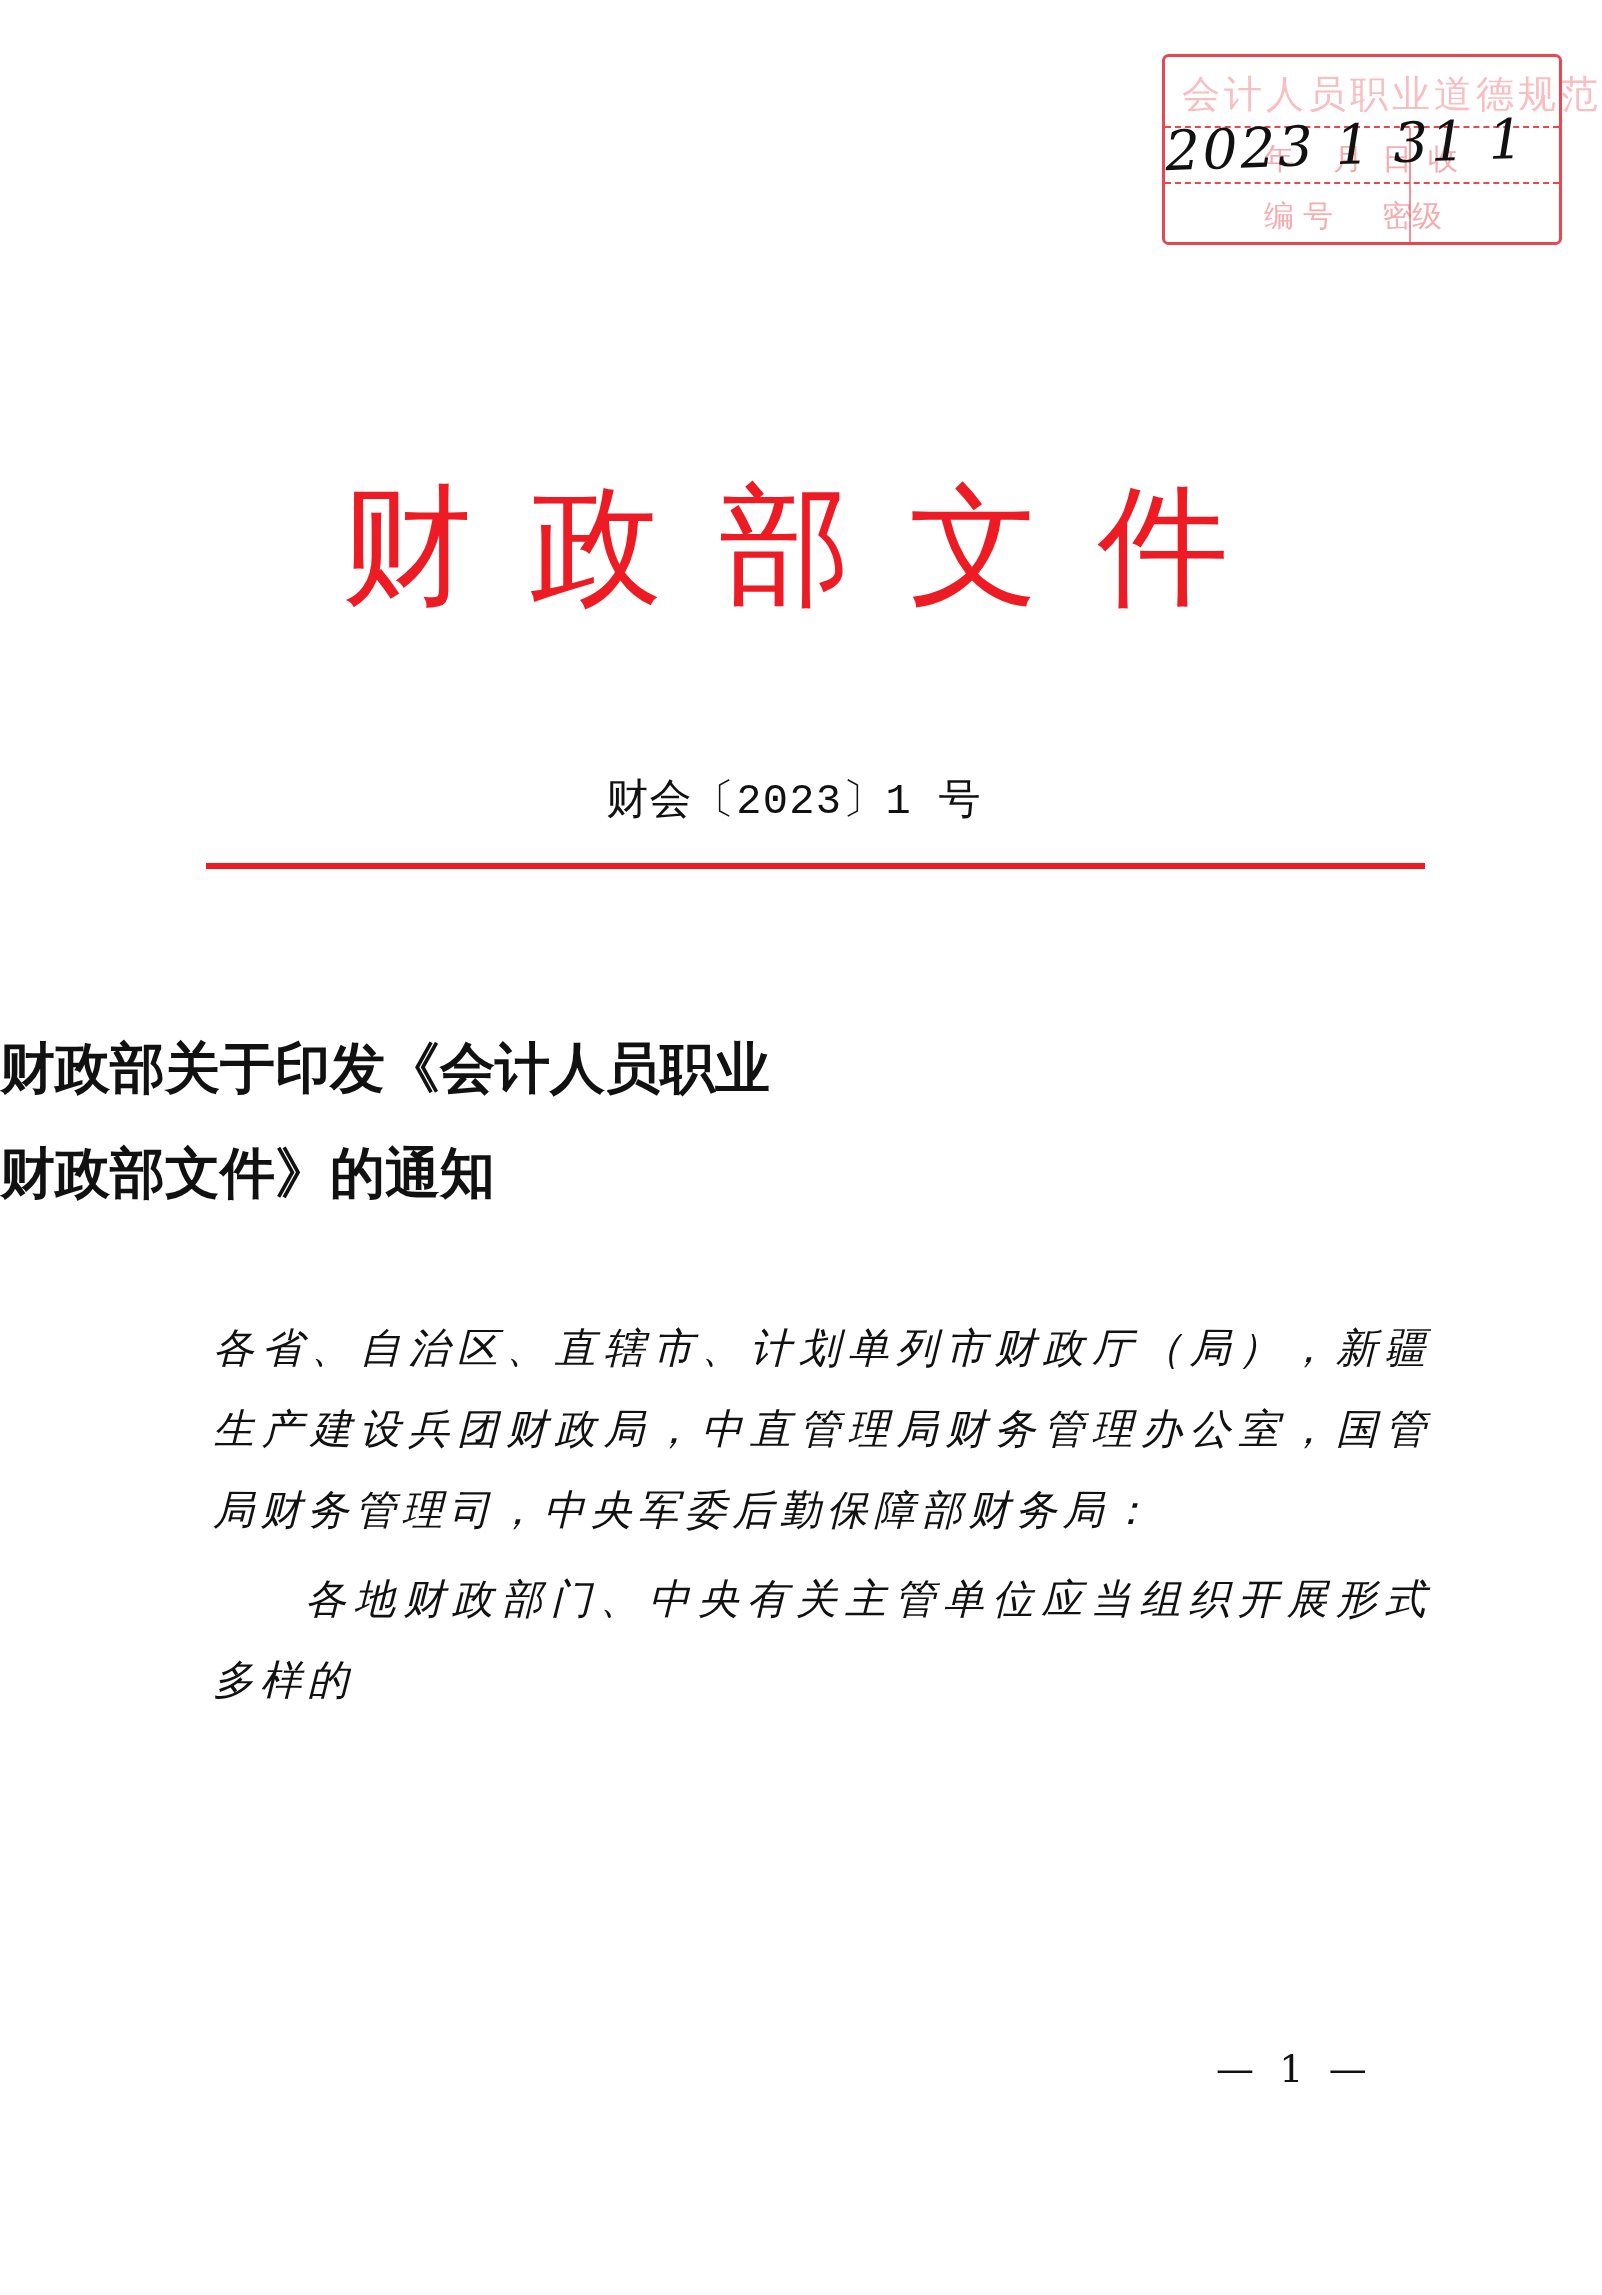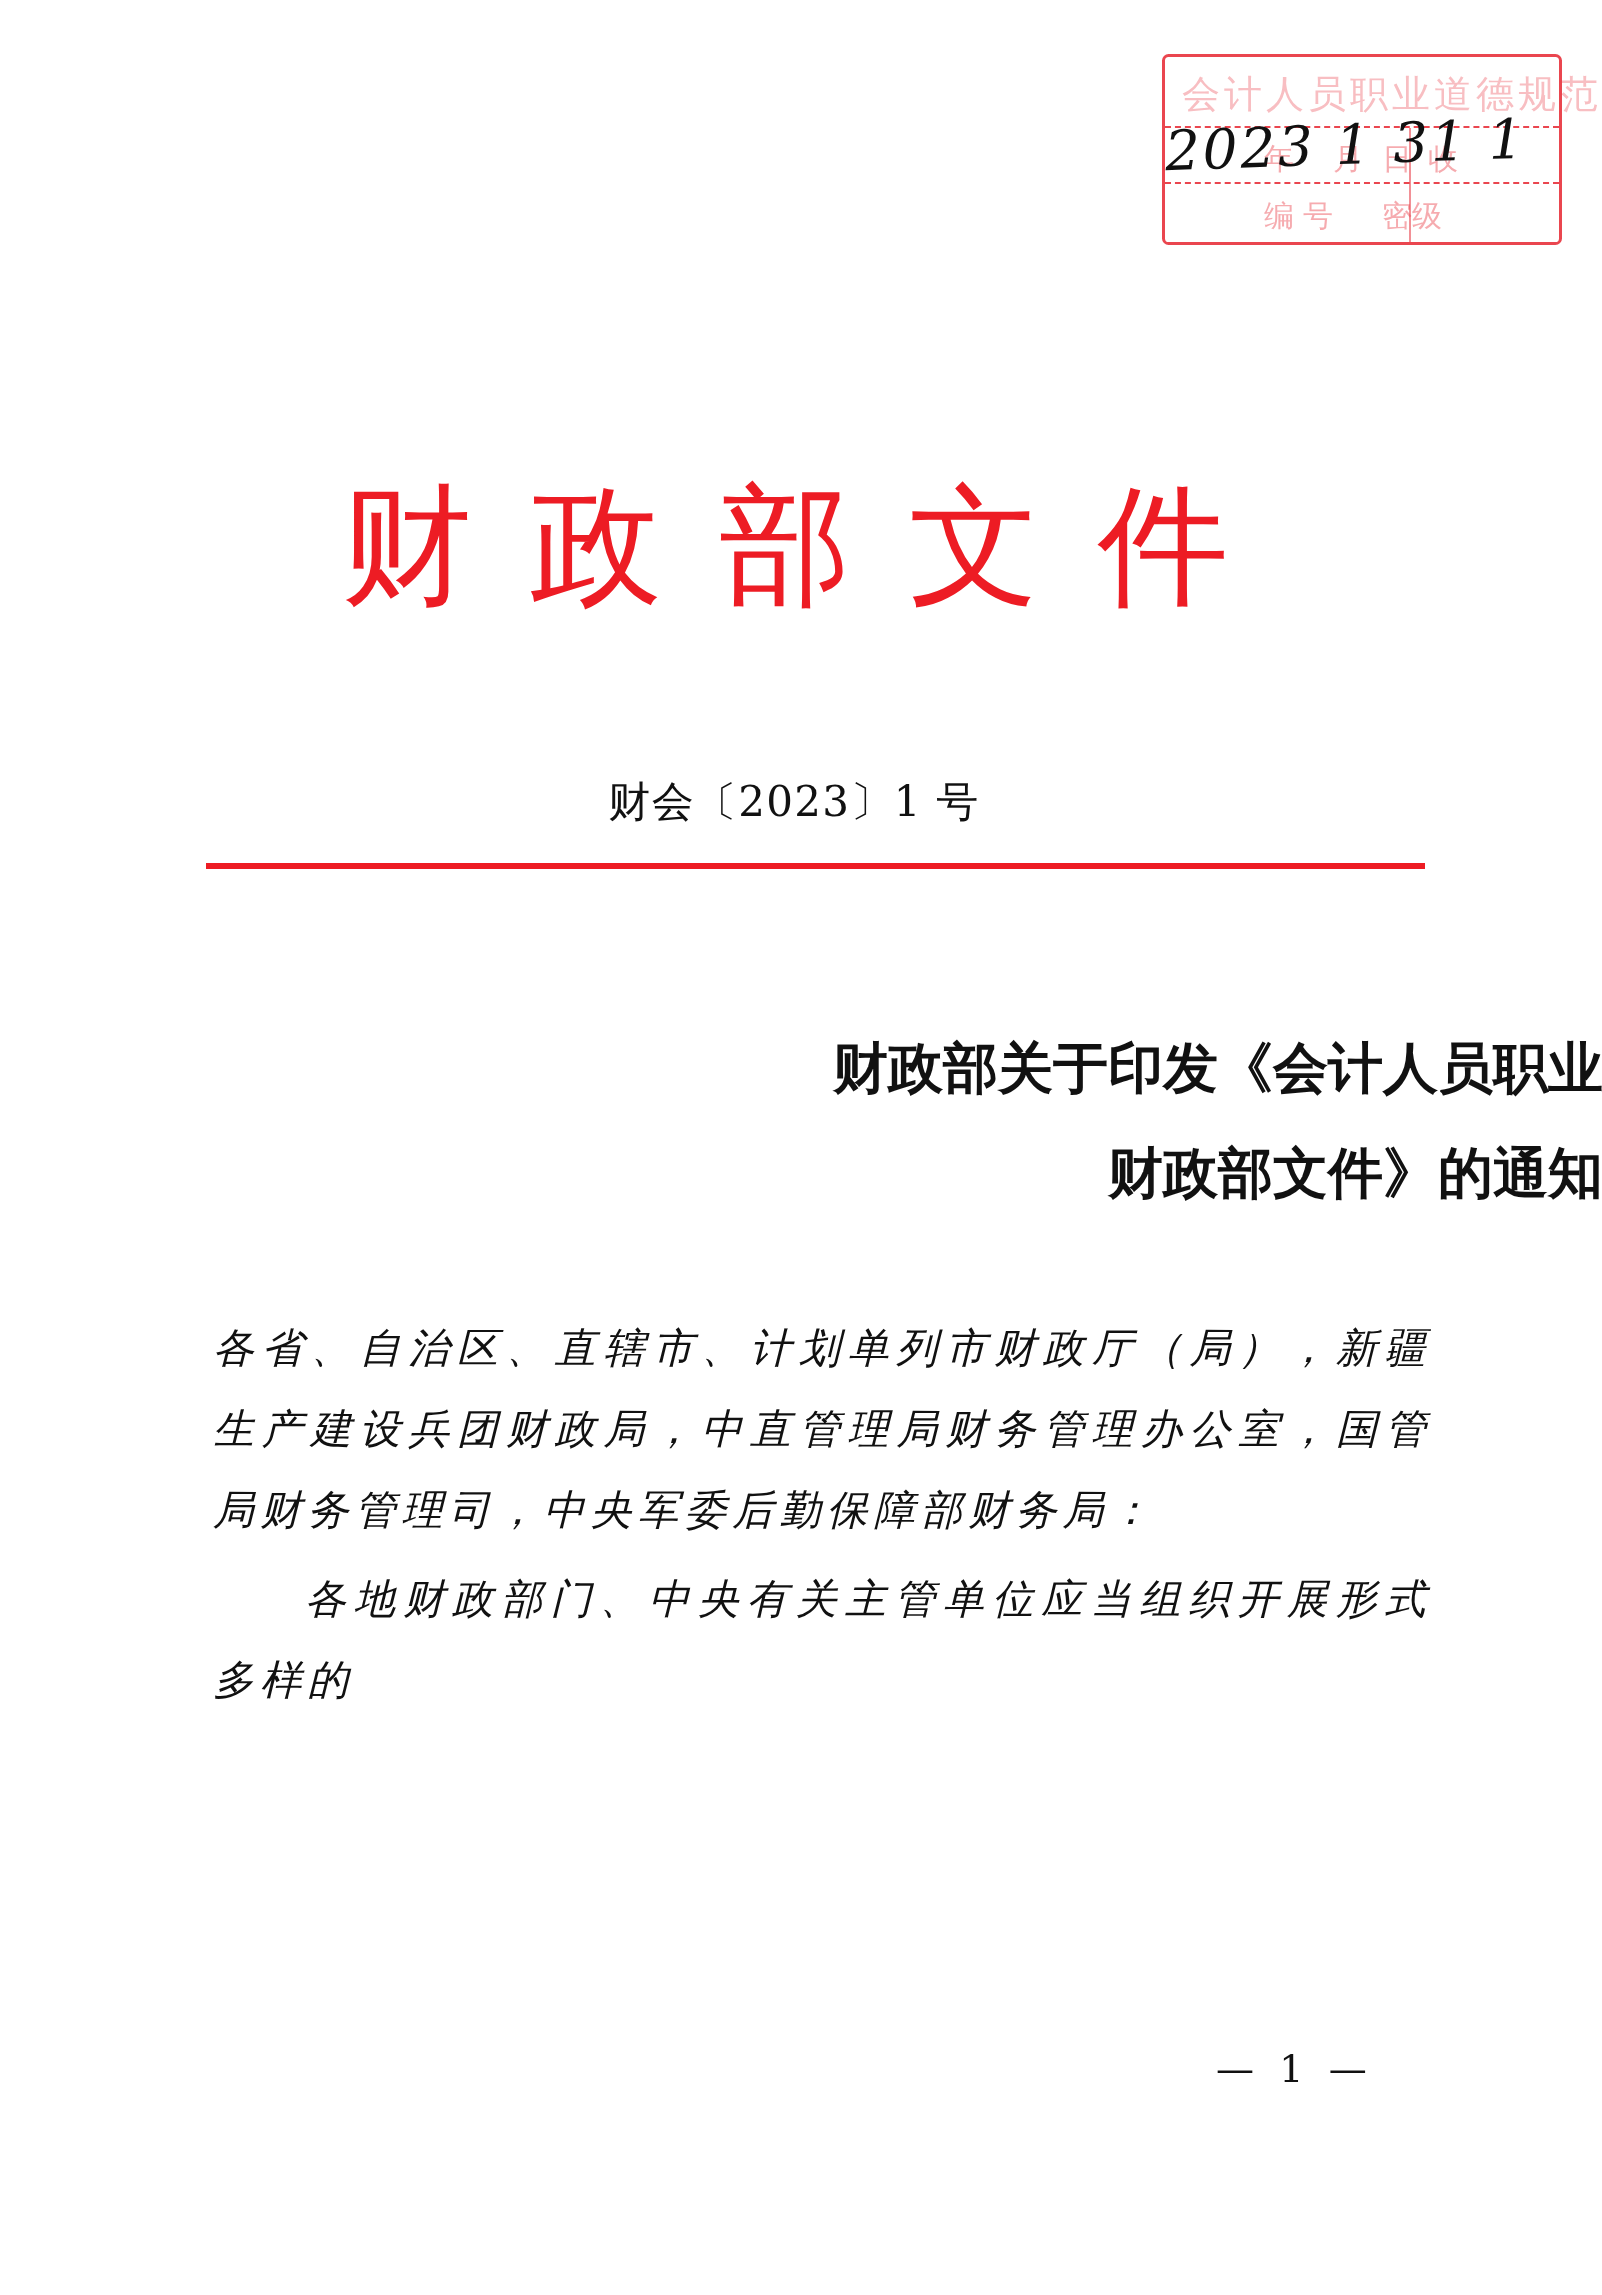--- a/index.html
+++ b/index.html
@@ -22,26 +22,26 @@
                  background: #e8323c; opacity: 0.6; }
   .handwriting { position: absolute; left: 1165px; top: 113px; font-size: 55px;
                  font-family: "DejaVu Serif", serif; font-style: italic; color: #111;
                  letter-spacing: 2.6px; white-space: nowrap; transform: rotate(-2deg); }
 
   .doc-header { position: absolute; left: 0; width: 1589px; top: 480px; text-align: center;
                 color: #ed1c24; font-size: 131px; font-weight: normal; letter-spacing: 58px;
                 font-family: "DejaVu Serif", "Liberation Serif", serif; line-height: 1; padding-left: 39px; box-sizing: border-box; }
 
   .doc-number { position: absolute; left: 0; width: 1588px; top: 781px; text-align: center;
-                font-size: 42px; letter-spacing: 1.3px; line-height: 1; }
+                font-size: 42px; letter-spacing: 1.3px; line-height: 1; font-family: Liberation Mono, monospace; }
 
   .red-rule { position: absolute; left: 206px; width: 1219px; top: 863px; height: 6px;
               background: #ed1c24; }
 
-  .doc-title { position: absolute; left: 0; width: 1603px; top: 1015px; text-align: right;
+  .doc-title { position: absolute; left: 0; width: 1603px; top: 1015px; text-align: left;
                font-size: 55px; font-weight: bold; line-height: 105px; letter-spacing: 0; }
   .doc-title div { display: block; }
 
   .body { position: absolute; left: 205px; width: 1235px; top: 1300px;
           font-size: 41px; line-height: 81px; letter-spacing: 6.2px; text-align: justify;
           font-family: "DejaVu Sans", sans-serif; }
   .body p { margin: 8px; font-style: italic; }
   .body .indent { text-indent: 92px; }
 
   .page-number { position: absolute; left: 1216px; top: 2050px; font-size: 38px; line-height: 1;

